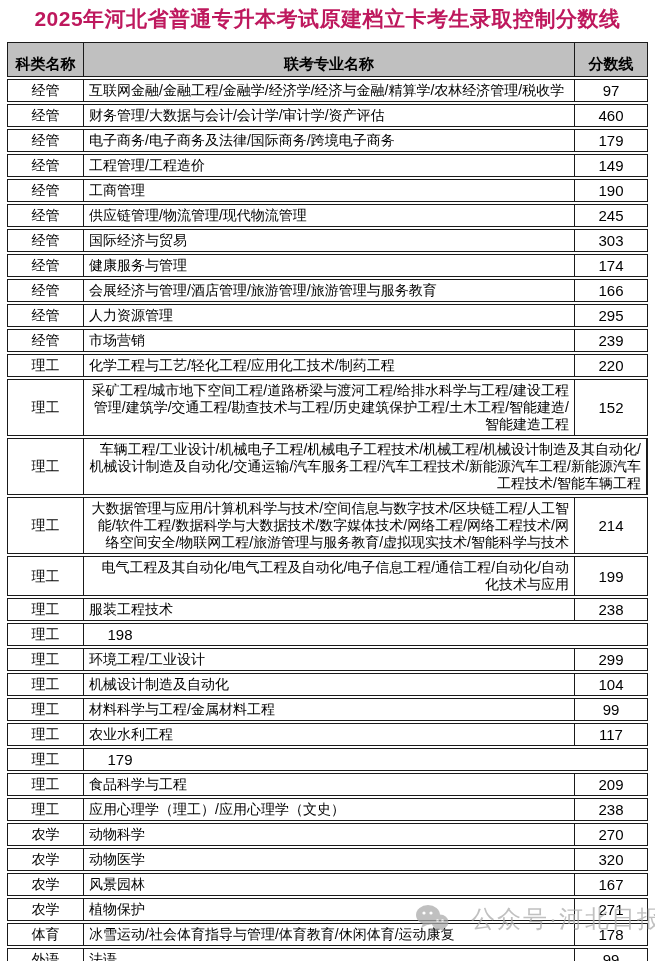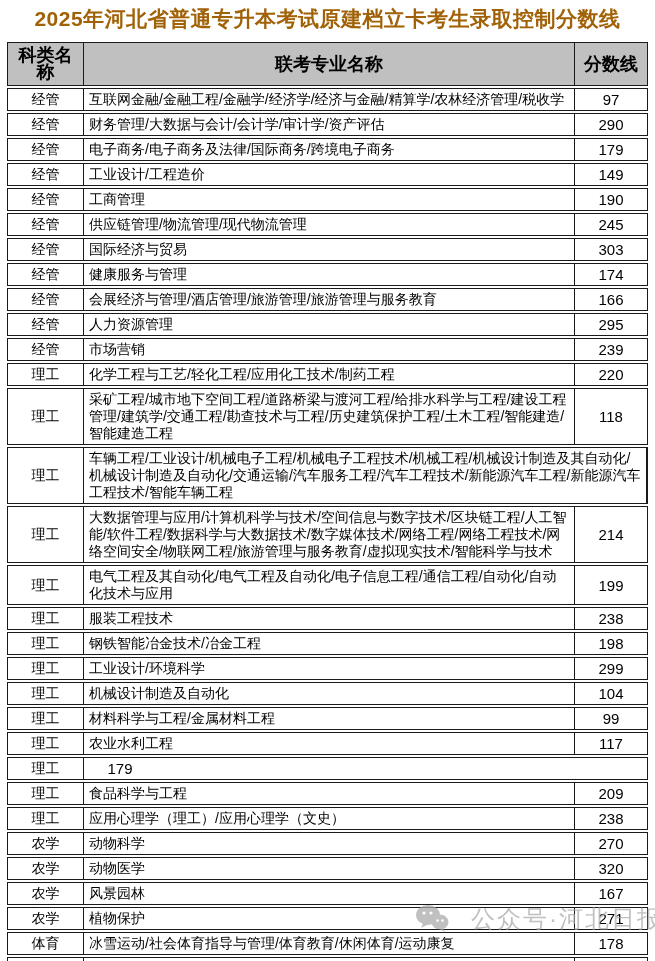--- a/index.html
+++ b/index.html
@@ -17,21 +17,21 @@
     box-sizing: border-box;
     padding: 3px 7px 0 7px;
     color: #000;
   }
   .title {
     margin: 2px 0 9px 0;
     font-size: 21px;
     font-weight: bold;
     text-align: center;
     letter-spacing: 0.5px;
-    color: #a16207;
+    color: #be185d;
   }
   .tbl { width: 641px; }
   .row {
     display: flex;
     align-items: stretch;
     border: 1.5px solid #1a1a1a;
     margin-bottom: 2px;
     background: #fff;
     box-sizing: border-box;
   }
@@ -50,38 +50,38 @@
     width: 76px;
     justify-content: center;
     text-align: center;
     border-right: 1.5px solid #1a1a1a;
     flex: none;
     padding: 2px 2px;
   }
   .c2 {
     flex: 1;
     justify-content: flex-start;
-    text-align: left;
+    text-align: right;
     border-right: 1.5px solid #1a1a1a;
     padding: 2px 5px;
     word-break: break-all;
   }
   .row.header .c2 { justify-content: center; text-align: center; }
   .c3 {
     width: 72px;
     justify-content: center;
     text-align: center;
     flex: none;
     padding: 2px 2px;
     font-size: 15px;
     font-family: Liberation Sans, sans-serif;
   }
   .row.header .c1, .row.header .c2, .row.header .c3 {
-    font-size: 18px;
-    padding-top: 4px;
+    font-size: 15px;
+    padding-top: 12px;
     padding-bottom: 4px;
   }
   .watermark {
     position: absolute;
     top: 903px;
     left: 415px;
     display: flex;
     align-items: center;
     gap: 22px;
     color: #a9a9a9;
@@ -108,30 +108,30 @@
     </div>
     <div id="rows">
         <div class="row">
           <div class="cell c1">经管</div>
           <div class="cell c2">互联网金融/金融工程/金融学/经济学/经济与金融/精算学/农林经济管理/税收学</div>
           <div class="cell c3">97</div>
         </div>
         <div class="row">
           <div class="cell c1">经管</div>
           <div class="cell c2">财务管理/大数据与会计/会计学/审计学/资产评估</div>
-          <div class="cell c3">290</div>
+          <div class="cell c3">460</div>
         </div>
         <div class="row">
           <div class="cell c1">经管</div>
           <div class="cell c2">电子商务/电子商务及法律/国际商务/跨境电子商务</div>
           <div class="cell c3">179</div>
         </div>
         <div class="row">
           <div class="cell c1">经管</div>
-          <div class="cell c2">工业设计/工程造价</div>
+          <div class="cell c2">工程管理/工程造价</div>
           <div class="cell c3">149</div>
         </div>
         <div class="row">
           <div class="cell c1">经管</div>
           <div class="cell c2">工商管理</div>
           <div class="cell c3">190</div>
         </div>
         <div class="row">
           <div class="cell c1">经管</div>
           <div class="cell c2">供应链管理/物流管理/现代物流管理</div>
@@ -163,21 +163,21 @@
           <div class="cell c3">239</div>
         </div>
         <div class="row">
           <div class="cell c1">理工</div>
           <div class="cell c2">化学工程与工艺/轻化工程/应用化工技术/制药工程</div>
           <div class="cell c3">220</div>
         </div>
         <div class="row">
           <div class="cell c1">理工</div>
           <div class="cell c2">采矿工程/城市地下空间工程/道路桥梁与渡河工程/给排水科学与工程/建设工程管理/建筑学/交通工程/勘查技术与工程/历史建筑保护工程/土木工程/智能建造/智能建造工程</div>
-          <div class="cell c3">118</div>
+          <div class="cell c3">152</div>
         </div>
         <div class="row">
           <div class="cell c1">理工</div>
           <div class="cell c2">车辆工程/工业设计/机械电子工程/机械电子工程技术/机械工程/机械设计制造及其自动化/机械设计制造及自动化/交通运输/汽车服务工程/汽车工程技术/新能源汽车工程/新能源汽车工程技术/智能车辆工程</div>
         </div>
         <div class="row">
           <div class="cell c1">理工</div>
           <div class="cell c2">大数据管理与应用/计算机科学与技术/空间信息与数字技术/区块链工程/人工智能/软件工程/数据科学与大数据技术/数字媒体技术/网络工程/网络工程技术/网络空间安全/物联网工程/旅游管理与服务教育/虚拟现实技术/智能科学与技术</div>
           <div class="cell c3">214</div>
         </div>
@@ -186,26 +186,25 @@
           <div class="cell c2">电气工程及其自动化/电气工程及自动化/电子信息工程/通信工程/自动化/自动化技术与应用</div>
           <div class="cell c3">199</div>
         </div>
         <div class="row">
           <div class="cell c1">理工</div>
           <div class="cell c2">服装工程技术</div>
           <div class="cell c3">238</div>
         </div>
         <div class="row">
           <div class="cell c1">理工</div>
-          <div class="cell c2">钢铁智能冶金技术/冶金工程</div>
           <div class="cell c3">198</div>
         </div>
         <div class="row">
           <div class="cell c1">理工</div>
-          <div class="cell c2">工业设计/环境科学</div>
+          <div class="cell c2">环境工程/工业设计</div>
           <div class="cell c3">299</div>
         </div>
         <div class="row">
           <div class="cell c1">理工</div>
           <div class="cell c2">机械设计制造及自动化</div>
           <div class="cell c3">104</div>
         </div>
         <div class="row">
           <div class="cell c1">理工</div>
           <div class="cell c2">材料科学与工程/金属材料工程</div>

